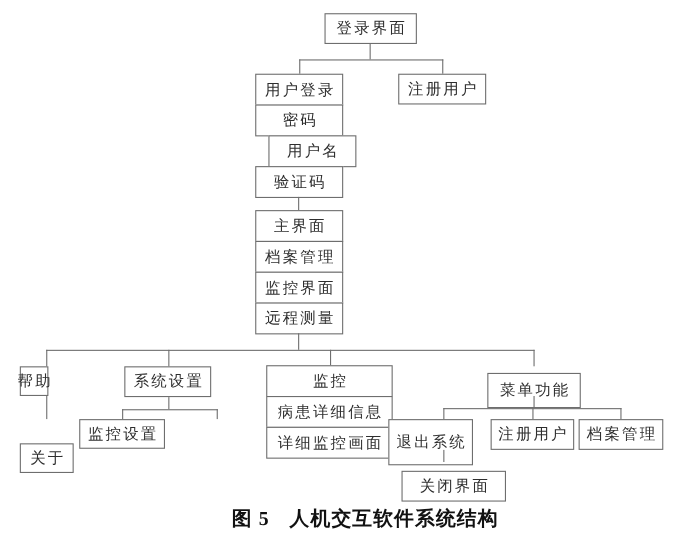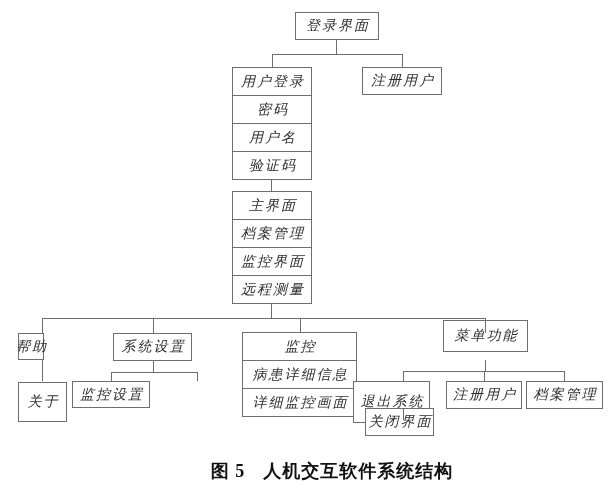--- a/index.html
+++ b/index.html
@@ -21,21 +21,20 @@
     border: 1px solid #6e6e6e;
     background: #ffffff;
     display: flex;
     align-items: center;
     justify-content: center;
     font-size: 14px;
     letter-spacing: 2px;
     text-indent: 2px;
     color: #2e2e2e;
     white-space: nowrap;
-    font-style: italic;
   }
   .vline {
     position: absolute;
     width: 1px;
     background: #6e6e6e;
   }
   .hline {
     position: absolute;
     height: 1px;
     background: #6e6e6e;
@@ -58,43 +57,43 @@
 </style>
 </head>
 <body>
 
 <div class="diagram">
 
   <div class="box" style="left:295px;top:12px;width:84px;height:28px">登录界面</div>
 
   <div class="box" style="left:232px;top:67px;width:80px;height:29px">用户登录</div>
   <div class="box" style="left:232px;top:95px;width:80px;height:29px">密码</div>
-  <div class="box" style="left:232px;top:123px;width:80px;height:29px">用户名</div>
+  <div class="box" style="left:244px;top:123px;width:80px;height:29px">用户名</div>
   <div class="box" style="left:232px;top:151px;width:80px;height:29px">验证码</div>
 
   <div class="box" style="left:362px;top:67px;width:80px;height:28px">注册用户</div>
 
   <div class="box" style="left:232px;top:191px;width:80px;height:29px">主界面</div>
   <div class="box" style="left:232px;top:219px;width:80px;height:29px">档案管理</div>
   <div class="box" style="left:232px;top:247px;width:80px;height:29px">监控界面</div>
   <div class="box" style="left:232px;top:275px;width:80px;height:29px">远程测量</div>
 
   <div class="box" style="left:18px;top:333px;width:26px;height:27px">帮助</div>
   <div class="box" style="left:113px;top:333px;width:79px;height:28px">系统设置</div>
   <div class="box" style="left:242px;top:332px;width:115px;height:29px">监控</div>
   <div class="box" style="left:242px;top:360px;width:115px;height:29px">病患详细信息</div>
   <div class="box" style="left:242px;top:388px;width:115px;height:29px">详细监控画面</div>
-  <div class="box" style="left:443px;top:320px;width:85px;height:32px">菜单功能</div>
+  <div class="box" style="left:443px;top:339px;width:85px;height:32px">菜单功能</div>
 
-  <div class="box" style="left:18px;top:382px;width:49px;height:40px">关于</div>
+  <div class="box" style="left:18px;top:403px;width:49px;height:27px">关于</div>
   <div class="box" style="left:72px;top:381px;width:78px;height:27px">监控设置</div>
   <div class="box" style="left:353px;top:381px;width:77px;height:42px">退出系统</div>
   <div class="box" style="left:446px;top:381px;width:76px;height:28px">注册用户</div>
   <div class="box" style="left:526px;top:381px;width:77px;height:28px">档案管理</div>
-  <div class="box" style="left:365px;top:408px;width:69px;height:28px">关闭界面</div>
+  <div class="box" style="left:365px;top:428px;width:95px;height:28px">关闭界面</div>
 
   <div class="vline" style="left:336px;top:40px;height:14px"></div>
   <div class="hline" style="left:272px;top:54px;width:131px"></div>
   <div class="vline" style="left:272px;top:54px;height:13px"></div>
   <div class="vline" style="left:402px;top:54px;height:13px"></div>
 
   <div class="vline" style="left:271px;top:179px;height:12px"></div>
 
   <div class="vline" style="left:271px;top:303px;height:15px"></div>
   <div class="hline" style="left:42px;top:318px;width:444px"></div>

